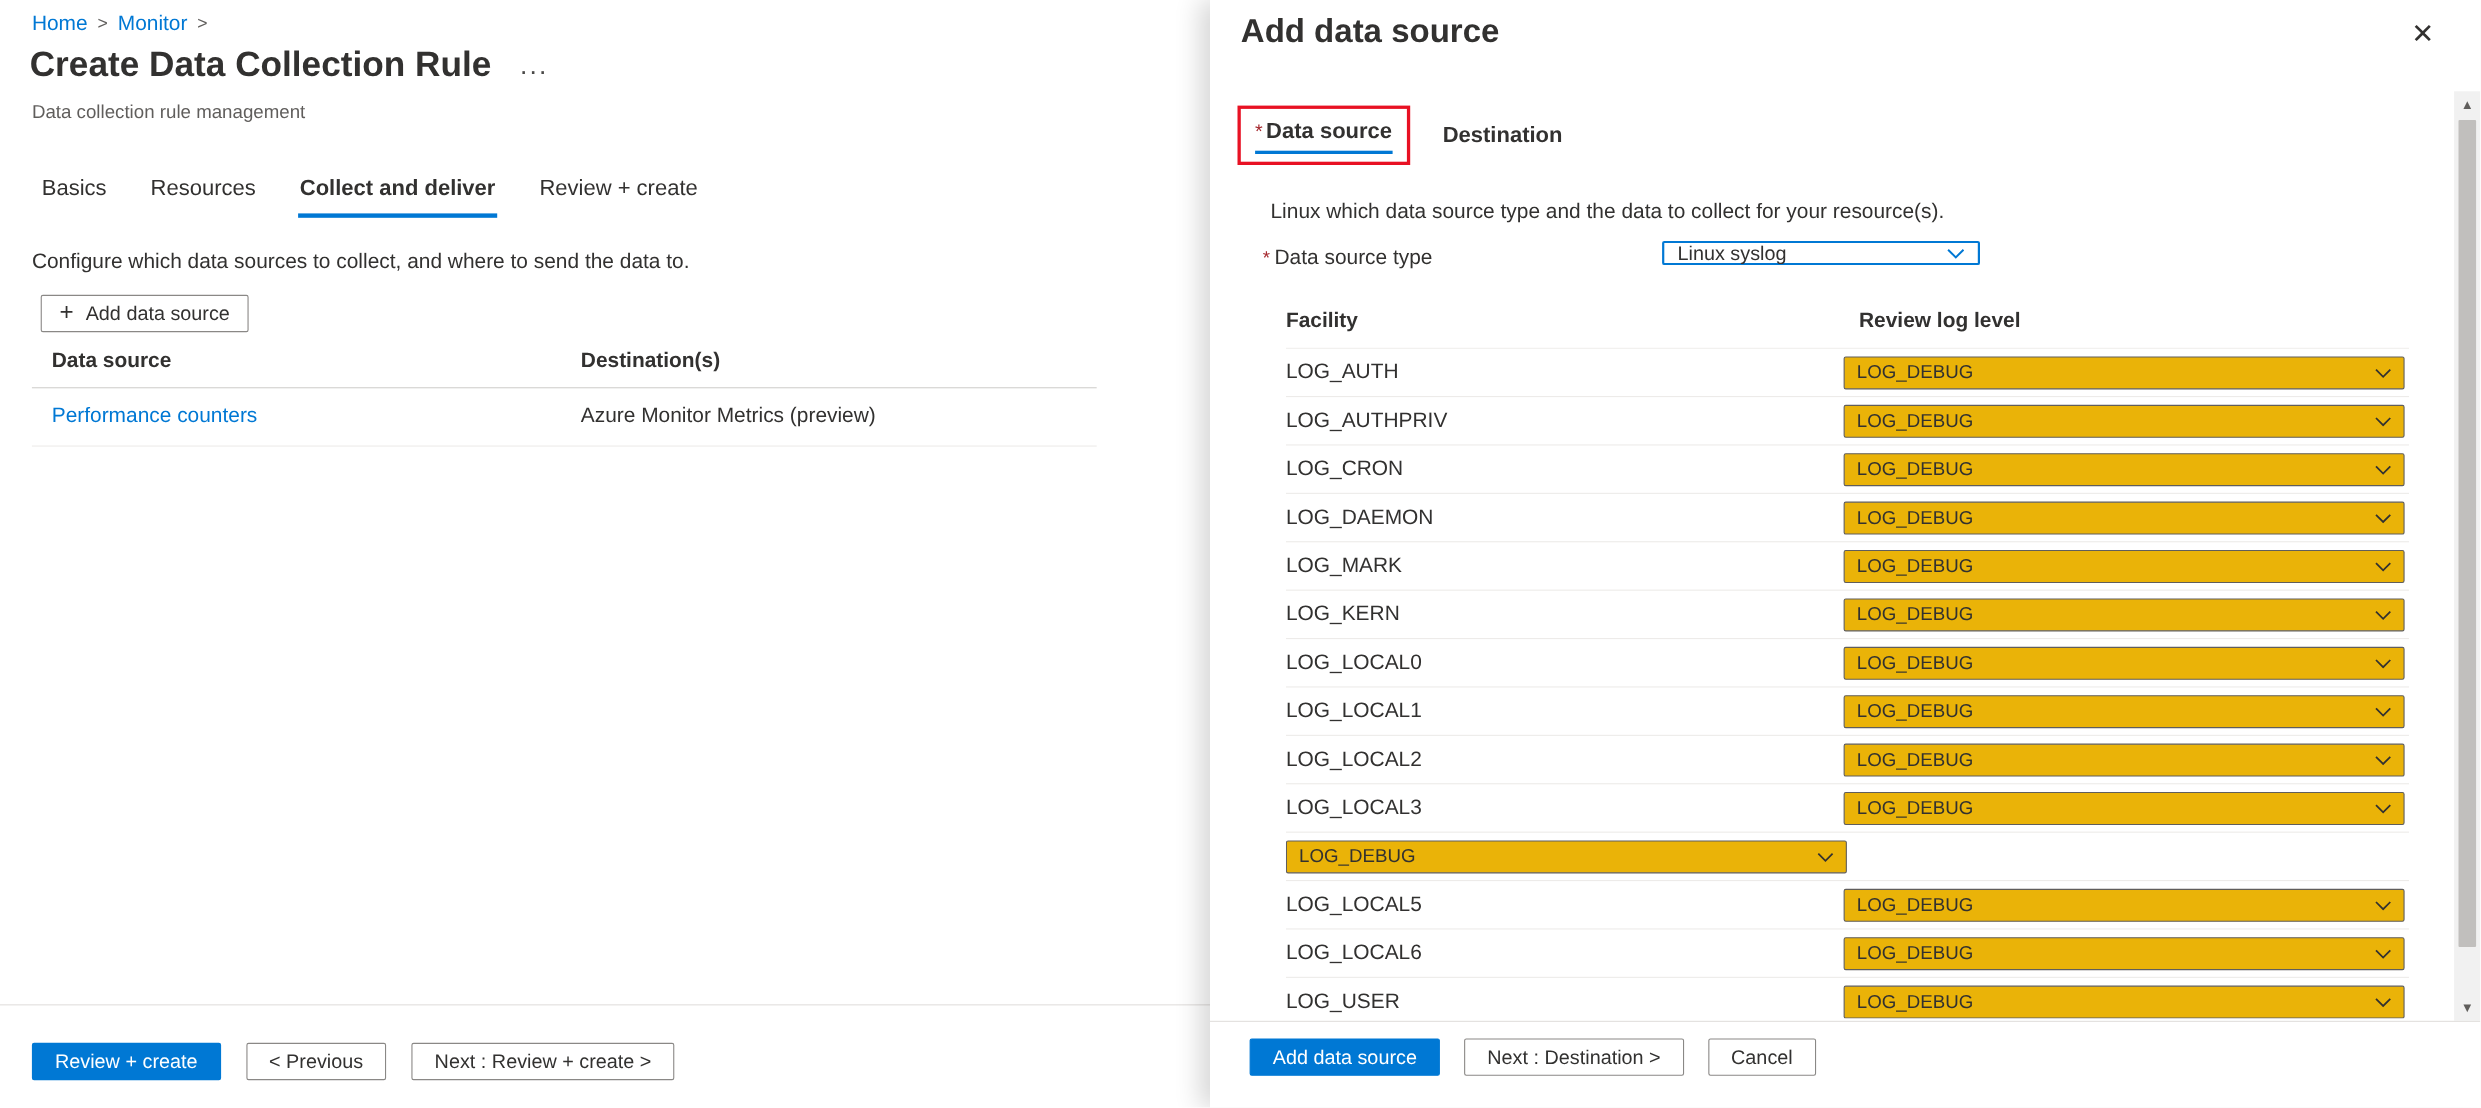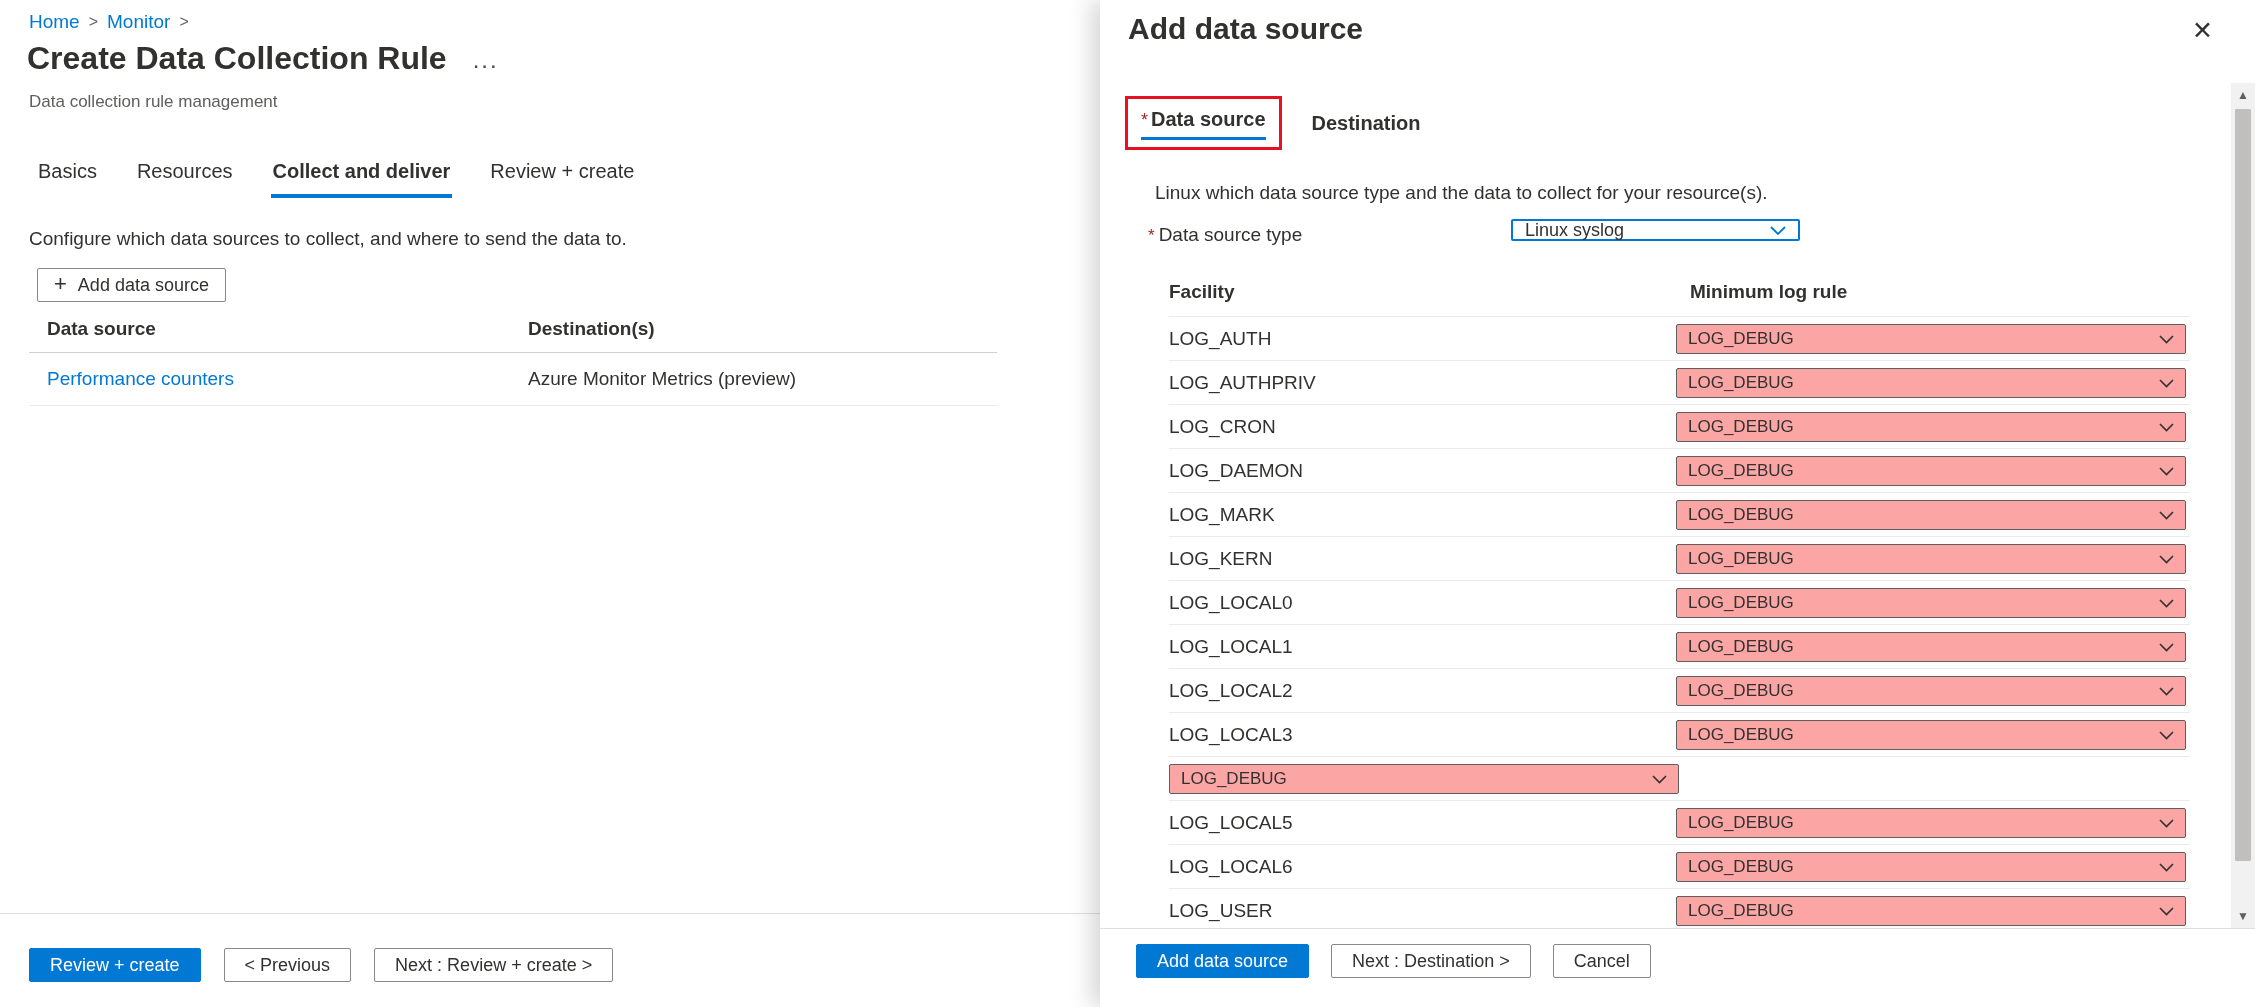--- a/index.html
+++ b/index.html
@@ -90,21 +90,21 @@
 
   .fac-header { position: absolute; left: 69px; top: 281px; display: flex; font-size: 19px; font-weight: bold; }
   .fac-header .fh1 { flex: 0 0 521px; }
 
   .rows { position: absolute; left: 69px; top: 316px; width: 1021px; height: 610px; overflow: hidden; }
   .frow { display: flex; align-items: center; height: 44px; border-top: 1px solid #edebe9; }
   .frow-label { flex: 0 0 507px; font-size: 19px; }
   .frow-dd {
     width: 510px; height: 30px; border: 1px solid #605e5c; border-radius: 2px;
     display: flex; align-items: center; justify-content: space-between;
-    padding: 0 11px; font-size: 17px; background: #fca5a5; cursor: pointer;
+    padding: 0 11px; font-size: 17px; background: #eab308; cursor: pointer;
   }
 
   
   .sb { position: absolute; left: 1131px; top: 83px; width: 24px; height: 845px; background: #f1f1f1; }
   .sb-arrow { position: absolute; left: 0; width: 24px; height: 24px; display: flex; align-items: center; justify-content: center; color: #605e5c; font-size: 12px; cursor: pointer; }
   .sb-up { top: 0; }
   .sb-down { bottom: 0; }
   .sb-thumb { position: absolute; left: 4px; top: 26px; width: 16px; height: 752px; background: #c1bfbd; border-radius: 1px; cursor: pointer; }
 
   .panel-footer {
@@ -195,21 +195,21 @@
         <span>
           <svg width="16" height="10" viewBox="0 0 16 10">
               <path d="M1 1l7 7 7-7" fill="none" stroke="#0078d4" stroke-width="1.8"></path>
             </svg>
         </span>
       </div>
     </div>
 
     <div class="fac-header">
       <span class="fh1">Facility</span>
-      <span>Minimum log rule</span>
+      <span>Review log level</span>
     </div>
 
     <div class="rows">
   <div class="frow">
     <span class="frow-label">LOG_AUTH</span>
     <div class="frow-dd">
       <span>LOG_DEBUG</span>
       <span>
         <svg width="15" height="9" viewBox="0 0 15 9">
                 <path d="M1 1l6.5 6.5L14 1" fill="none" stroke="#323130" stroke-width="1.6"></path>

